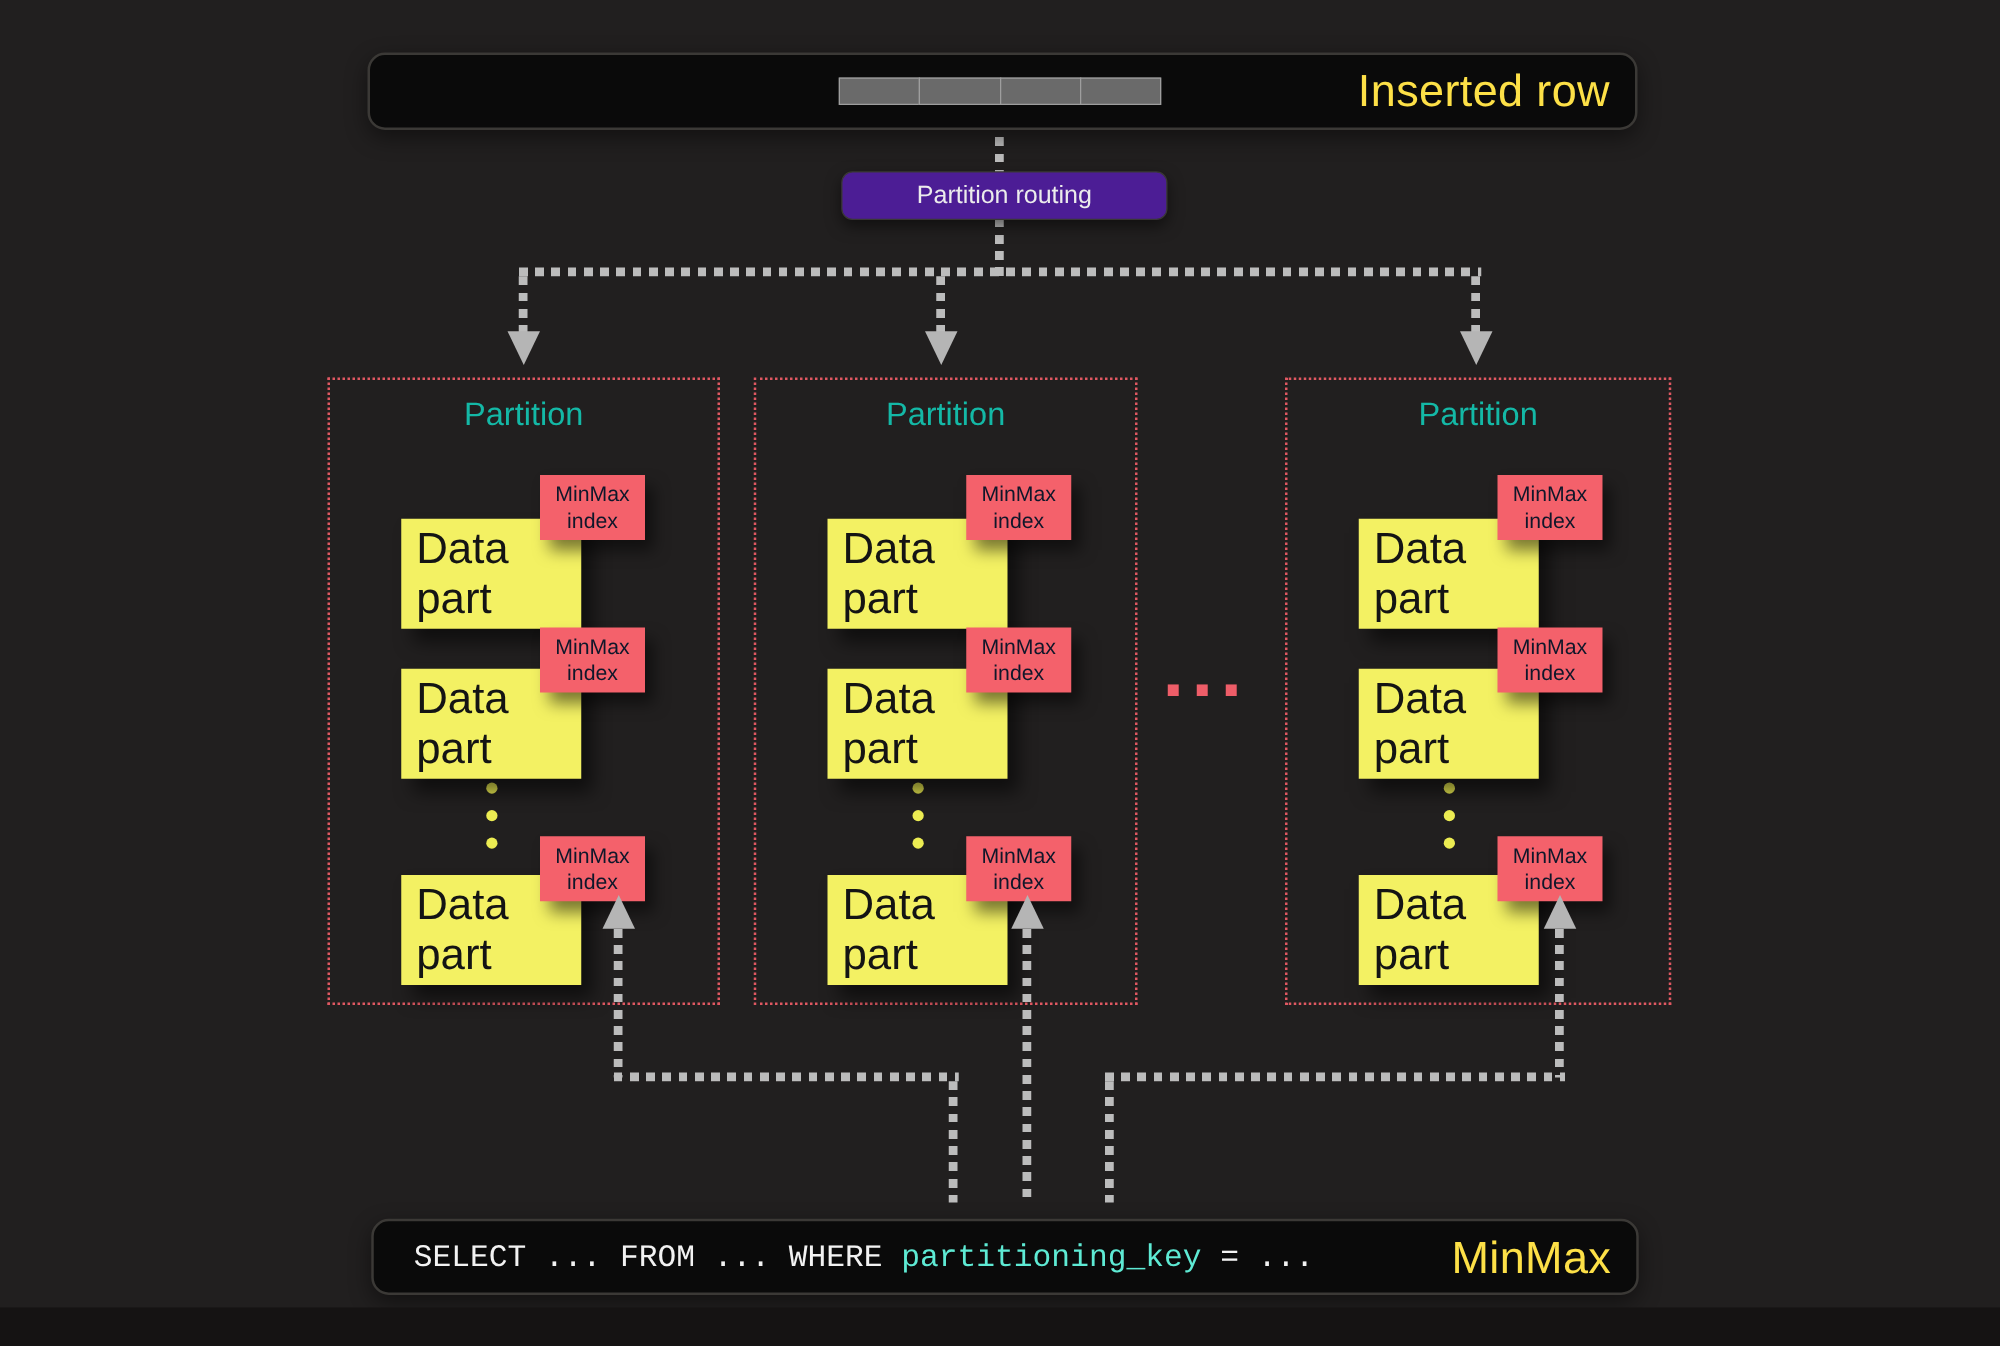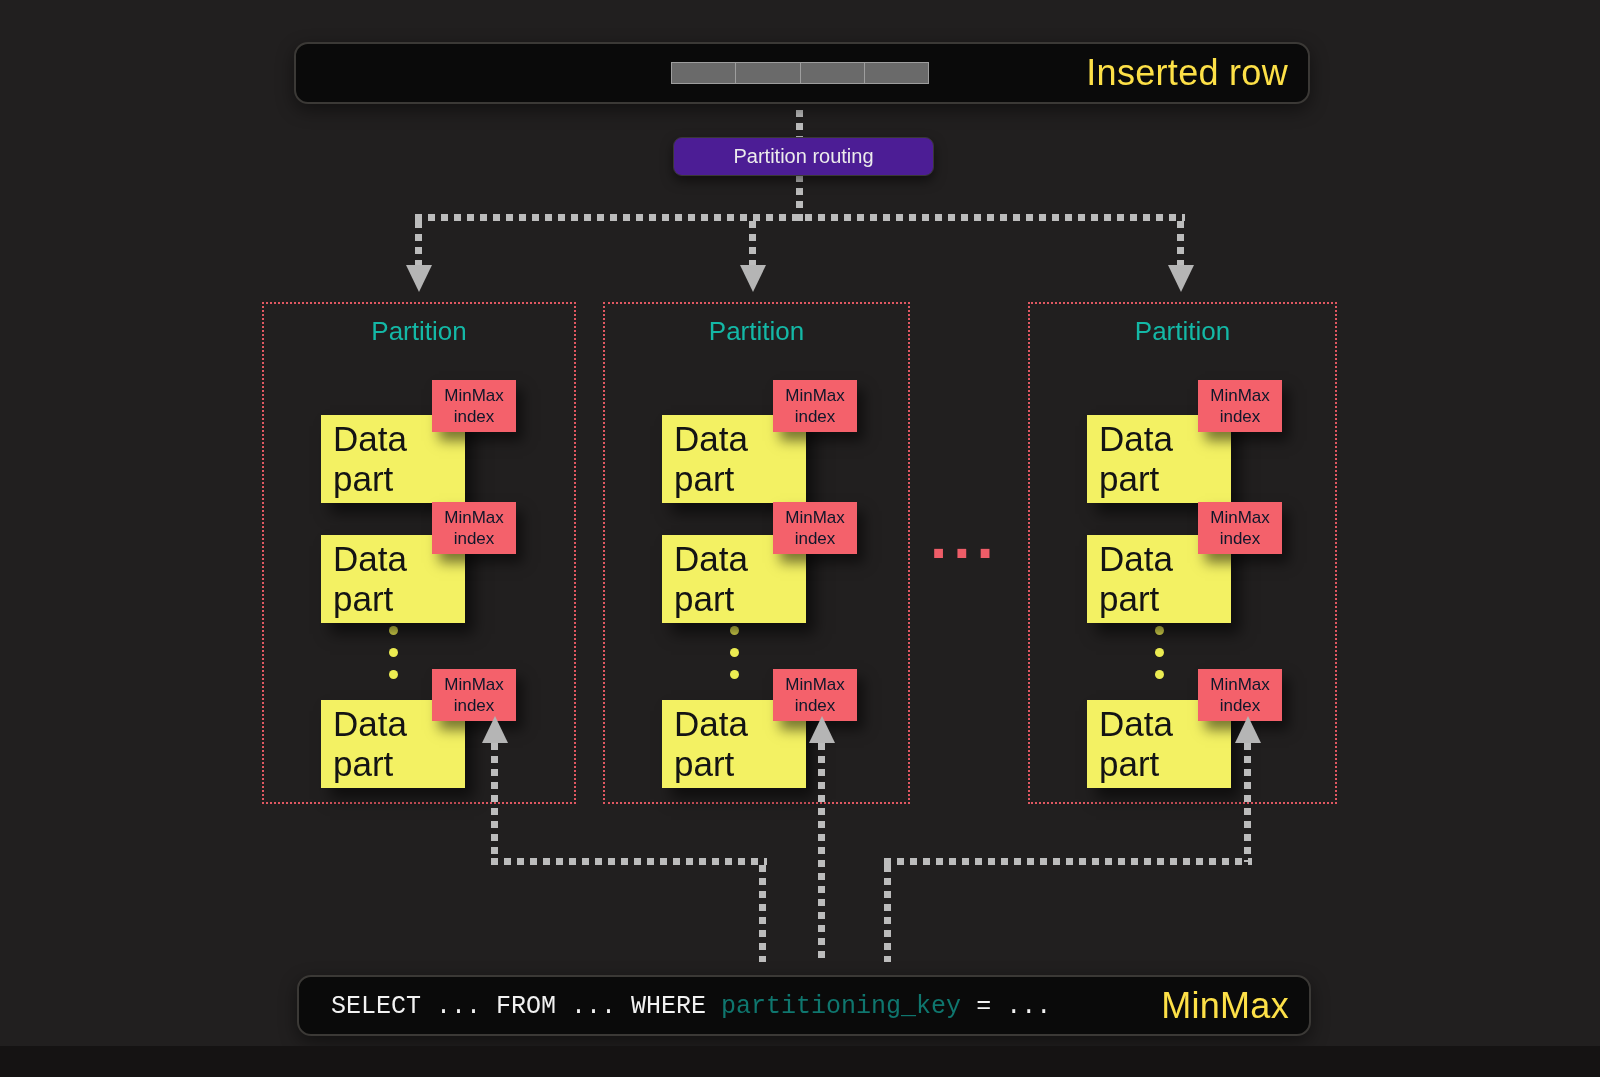--- a/index.html
+++ b/index.html
@@ -20,21 +20,21 @@
     font-size:36px;color:#fde047;letter-spacing:.3px;
   }
   .row-bar{position:absolute;left:375px;top:18px;width:258px;height:22px;display:flex;}
   .row-cell{flex:1;background:#6a6a6a;border:1px solid #9e9e9e;margin-left:-1px;}
   .row-cell:first-child{margin-left:0;}
   .sql{
     position:absolute;left:32px;top:50%;transform:translateY(-50%);
     font-family:"Liberation Mono","DejaVu Sans Mono",monospace;
     font-size:25px;color:#f2f2f2;white-space:pre;
   }
-  .sql .key{color:#0f766e;margin-top:20px;}
+  .sql .key{color:#5eead4;margin-top:20px;}
   
   .mini-label{
     position:absolute;width:259px;height:37px;background:#4c1d95;
     border:1px solid #3a3836;border-radius:9px;z-index:4;
     display:flex;align-items:center;justify-content:center;
     font-size:20px;color:#ececec;box-shadow:0 5px 12px rgba(0,0,0,.5);
   }
   .routing-label{left:673px;top:137px;}
   .pruning-label{left:693px;top:896px;}
   

